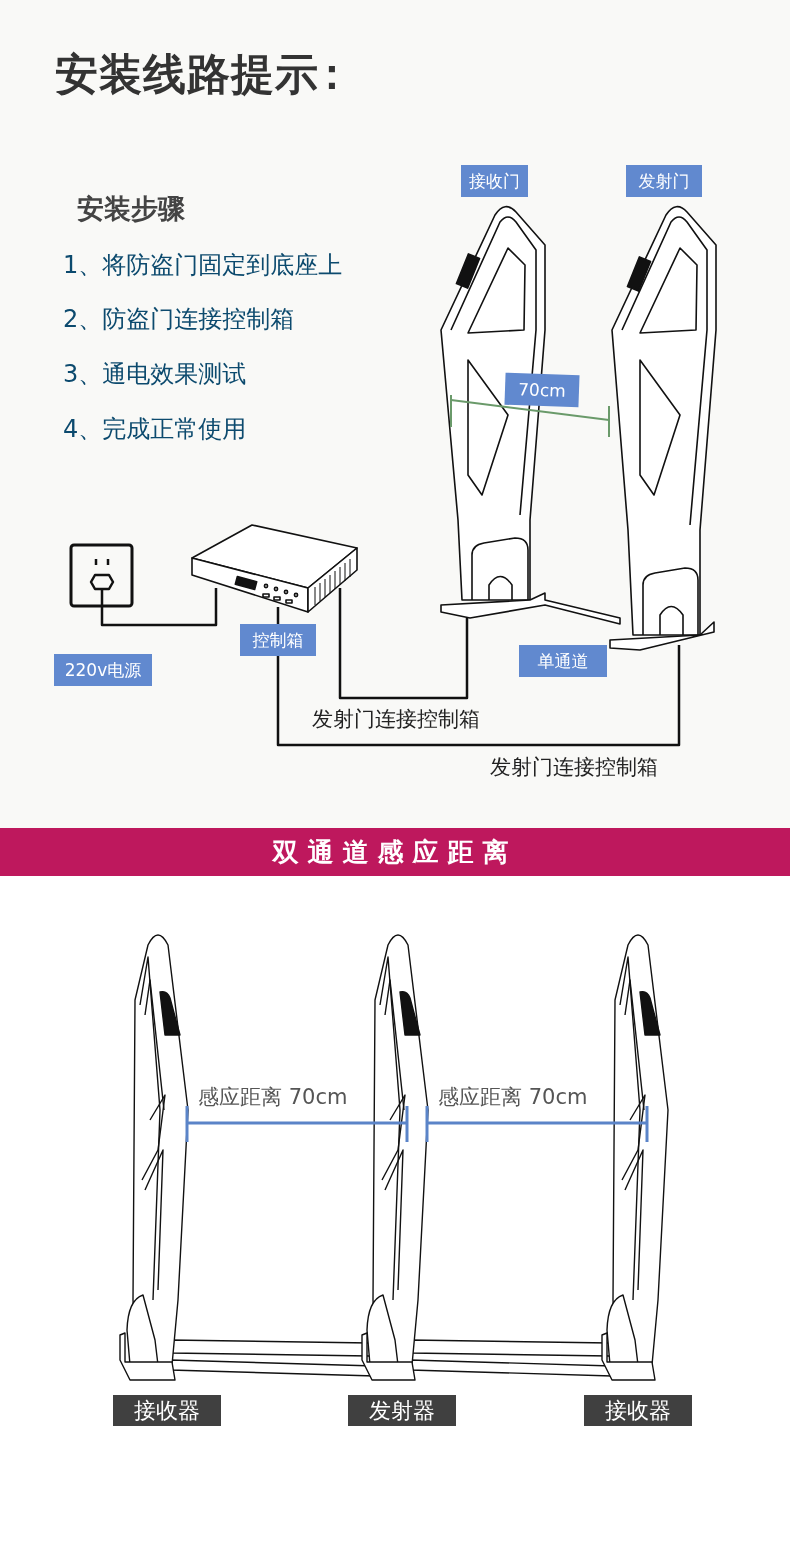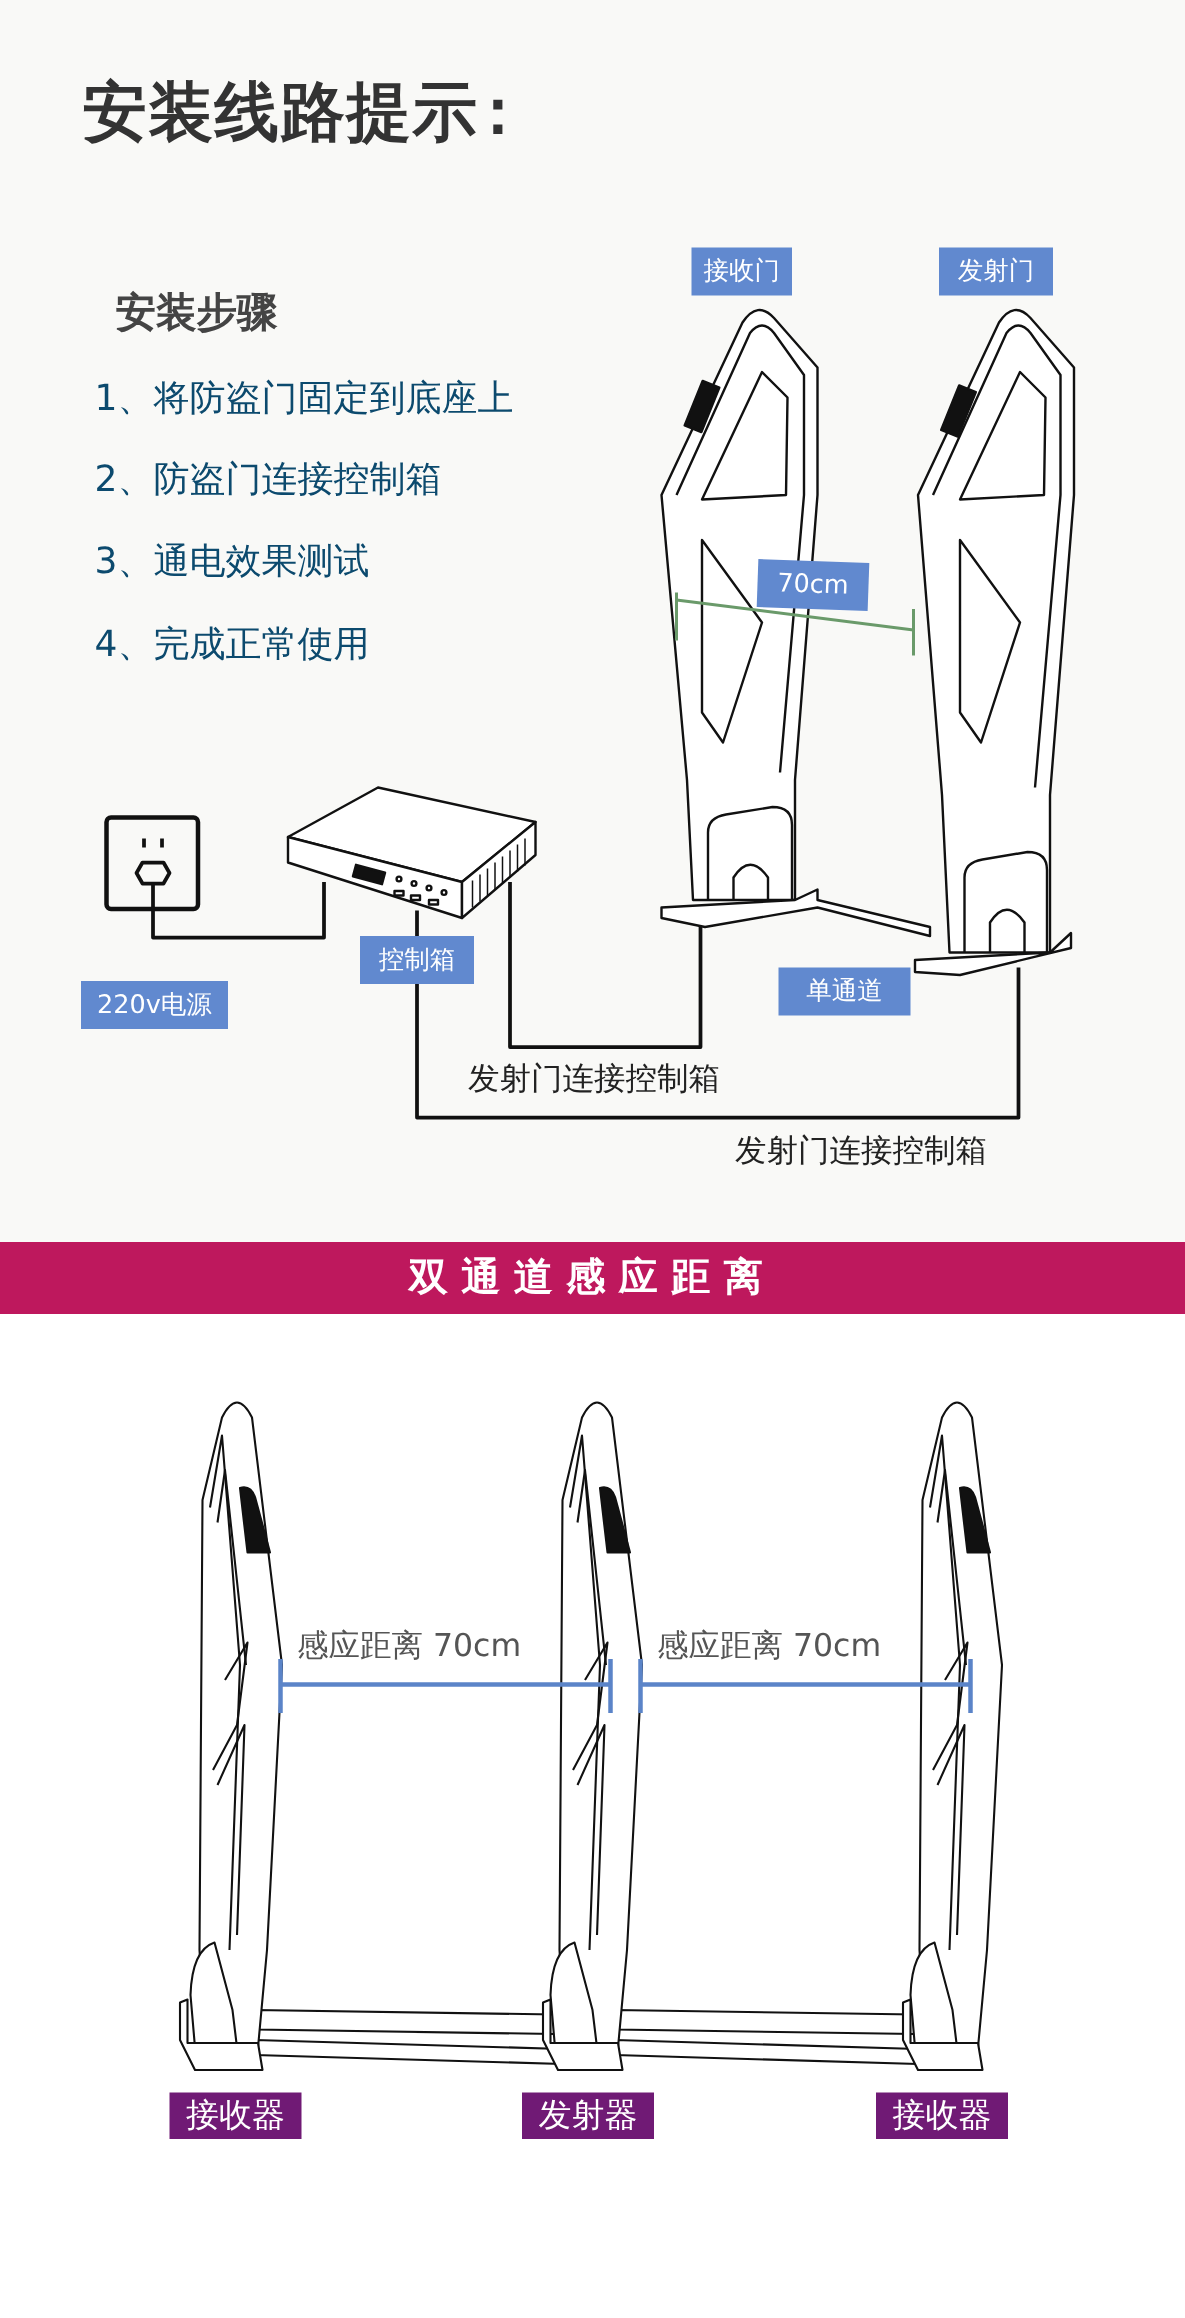--- a/index.html
+++ b/index.html
@@ -35,22 +35,22 @@
   }
   .plain-label {
     position: absolute; color: #222222; font-size: 21px; line-height: 30px;
   }
   .band {
     position: absolute; left: 0; top: 828px; width: 790px; height: 48px;
     background: #be185d; color: #ffffff; text-align: center;
     font-size: 26px; line-height: 48px; letter-spacing: 9px; font-weight: bold;
   }
   .tag-big {
-    position: absolute; background: #701a75; color: #ffffff;
-    font-size: 22px; text-align: center; line-height: 31px; height: 31px; width: 88px;
+    position: absolute; background: #404040; color: #ffffff;
+    font-size: 22px; text-align: center; line-height: 31px; height: 31px; width: 108px;
   }
   .sense-label {
     position: absolute; color: #555555; font-size: 21px; line-height: 28px;
   }
   svg { position: absolute; left: 0; top: 0; }
 </style>
 </head>
 <body>
 
 <div class="top"></div>

